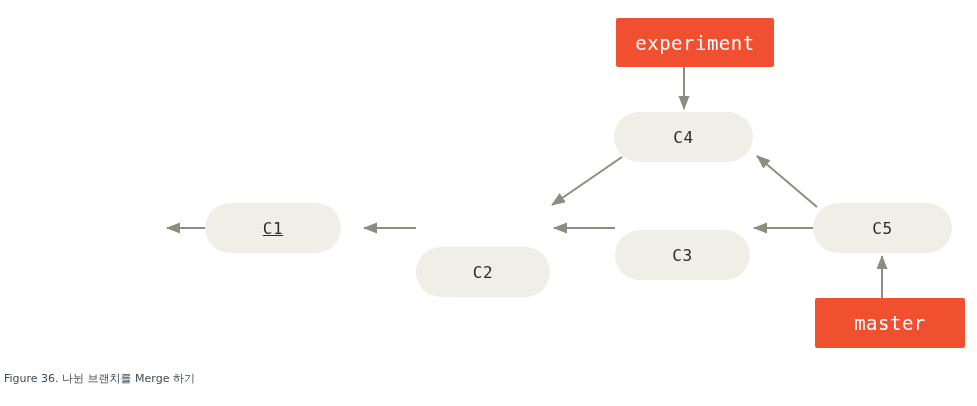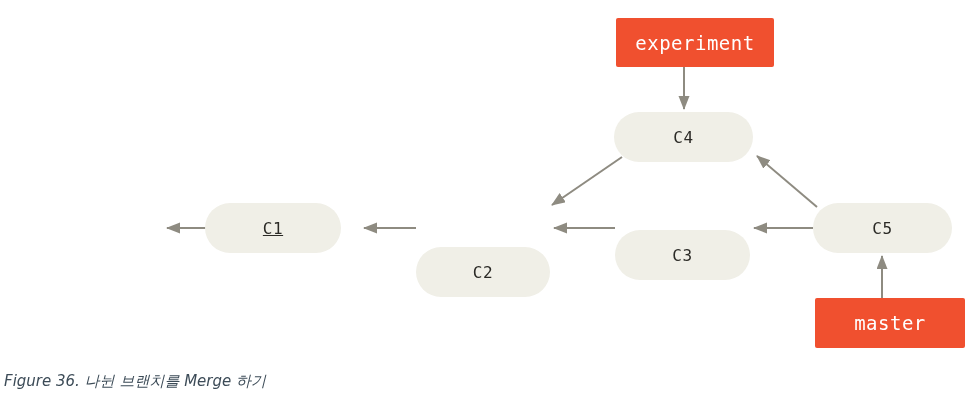--- a/index.html
+++ b/index.html
@@ -53,22 +53,21 @@
     font-family: "DejaVu Sans Mono", "Liberation Mono", monospace;
     font-size: 19px;
     font-weight: 500;
     letter-spacing: 0.5px;
     border-radius: 2px;
   }
   .caption {
     position: absolute;
     left: 4px;
     top: 371px;
-    font-style: italic;
-    font-size: 15px;
+    font-size: 11px;
     line-height: 1.4;
     color: var(--caption_color, #3c4b57);
   }
 </style>
 </head>
 <body>
 
 <div class="canvas">
 
   <svg class="arrows-layer" viewBox="0 0 977 406" xmlns="http://www.w3.org/2000/svg">

